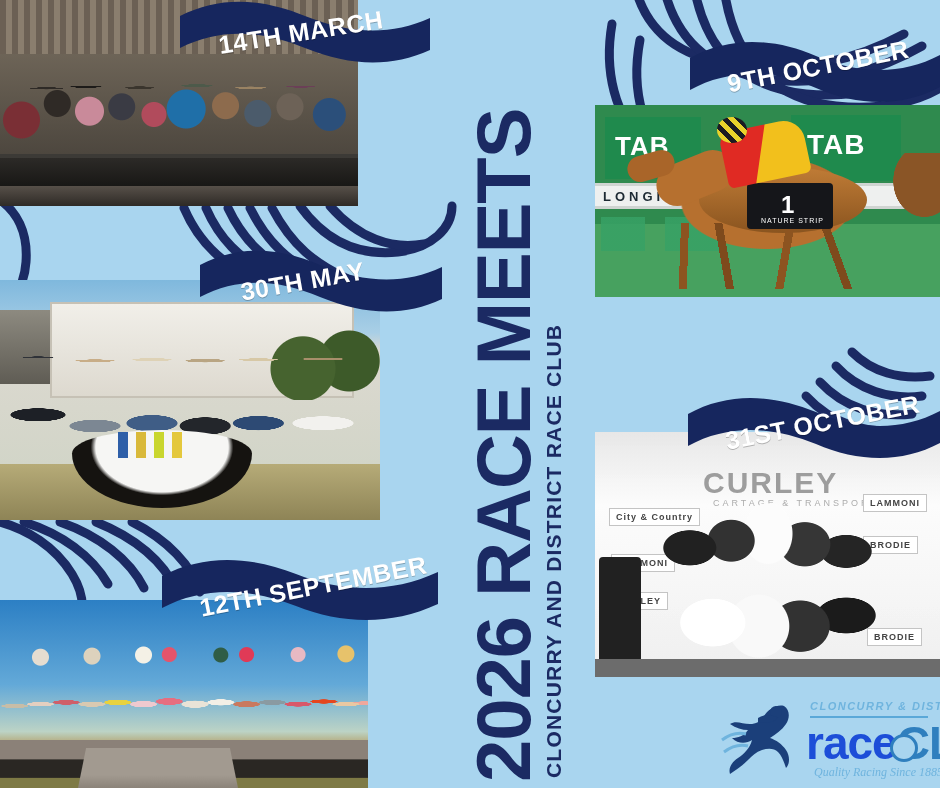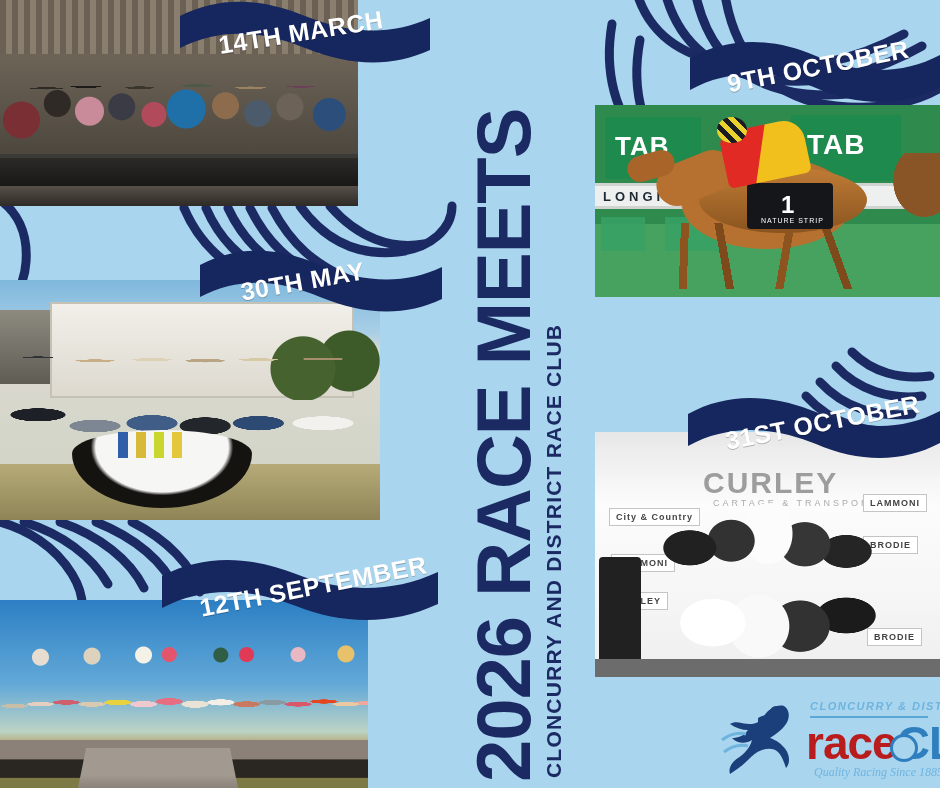--- a/index.html
+++ b/index.html
@@ -227,21 +227,21 @@
   }
 
   
   #logo{position:absolute;right:8px;bottom:6px;width:218px;height:92px;}
   #logo .horse-mark{position:absolute;left:0;top:4px;width:92px;height:84px;}
   #logo .lg-top{position:absolute;left:96px;top:10px;color:#6fb4de;font-size:11px;font-weight:bold;
       letter-spacing:1.5px;font-style:italic;white-space:nowrap;}
   #logo .lg-rule{position:absolute;left:96px;top:26px;width:118px;height:2px;background:#5aa8d8;}
   #logo .lg-main{position:absolute;left:92px;top:26px;font-size:46px;font-weight:bold;
       letter-spacing:-1px;white-space:nowrap;}
-  #logo .lg-main .race{color:#b91c1c;}
+  #logo .lg-main .race{color:#1d4ed8;}
   #logo .lg-main .club{color:#2f7fbe;}
   #logo .lg-tag{position:absolute;left:100px;bottom:2px;color:#6fb4de;font-size:12px;
       font-style:italic;font-family:"Liberation Serif", serif;white-space:nowrap;}
   #logo .ball{position:absolute;left:176px;top:44px;width:22px;height:22px;border-radius:50%;
       border:3px solid #2f7fbe;background:#a9d5ef;}
 </style>
 </head>
 <body>
 
 <div id="poster">

